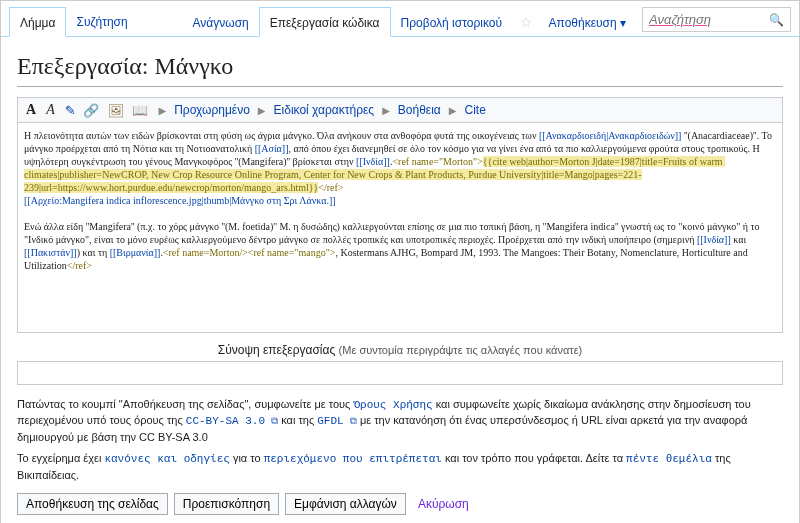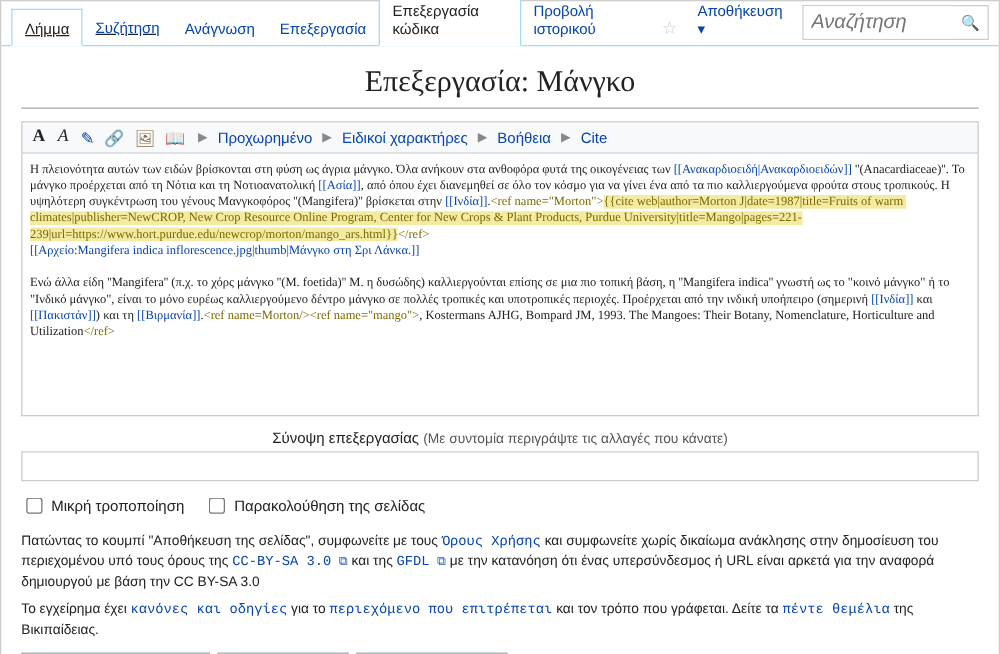--- a/index.html
+++ b/index.html
@@ -1,29 +1,29 @@
 <!DOCTYPE html>
 <html><head>
 <meta charset="utf-8">
 <style>
   * { box-sizing: border-box; }
   body { margin: 0; font-family: Arial, sans-serif; font-size: 12px; background: #fff; color: #222; }
   .container { width: 800px; border: 1px solid #ccc; }
   .topbar { display: flex; align-items: flex-end; border-bottom: 1px solid #a7d7f9; padding: 0 8px; height: 36px; position: relative; }
-  .topbar-left { display: flex; text-decoration: underline; }
+  .topbar-left { display: flex; }
   .topbar-right { display: flex; margin-left: auto; align-items: flex-end; }
   .tab { padding: 8px 10px 6px; color: #0645ad; cursor: pointer; font-size: 12px; }
   .tab.selected { border: 1px solid #a7d7f9; border-bottom: 1px solid #fff; margin-bottom: -1px; background: #fff; color: #222; }
   .star { padding: 6px 8px; color: #ccc; font-size: 14px; }
   .more { padding: 8px 8px 6px; color: #0645ad; font-size: 12px; }
   .search-wrap { display: flex; align-items: center; border: 1px solid #ccc; background: #fff; margin: 4px 0 4px 8px; }
-  .search-wrap input { border: 0; padding: 4px 6px; width: 120px; font-size: 16px; outline: none; font-style: italic; color: #ec4899; }
+  .search-wrap input { border: 0; padding: 4px 6px; width: 120px; font-size: 13px; outline: none; font-style: italic; color: #ec4899; text-decoration: underline; }
   .search-wrap .mag { padding: 0 6px; color: #888; font-size: 12px; }
   .page { padding: 10px 16px 16px; }
-  h1 { font-family: Georgia, 'Times New Roman', serif; font-weight: normal; font-size: 24px; margin: 6px 0 10px; border-bottom: 1px solid #aaa; padding-bottom: 6px; text-align: center; }
+  h1 { font-family: Georgia, 'Times New Roman', serif; font-weight: normal; font-size: 24px; margin: 6px 0 10px; border-bottom: 1px solid #aaa; padding-bottom: 6px; }
   .toolbar { border: 1px solid #c8ccd1; background: #f8f9fa; padding: 4px 6px; display: flex; align-items: center; gap: 6px; font-size: 12px; }
   .toolbar .group { display: flex; align-items: center; gap: 4px; }
   .toolbar .sep { color: #888; padding: 0 2px; font-size: 10px; }
   .toolbar a { color: #0645ad; text-decoration: none; }
   .tool-icon { display: inline-block; padding: 0 2px; font-size: 13px; }
   .bold { font-weight: bold; font-family: 'Times New Roman', serif; font-size: 14px; }
   .italic { font-style: italic; font-family: 'Times New Roman', serif; font-size: 14px; }
   .editor { width: 100%; border: 1px solid #c8ccd1; border-top: 0; font-family: Liberation Serif, serif; font-size: 10px; line-height: 1.3; padding: 6px; background: #fff; white-space: pre-wrap; word-wrap: break-word; height: 210px; overflow-y: scroll; }
   .editor .link { color: #0645ad; }
   .editor .tpl { background: #f3eba3; color: #7d6a00; }
@@ -45,21 +45,20 @@
 <body>
 
 <div class="container">
   <div class="topbar">
     <div class="topbar-left">
       <div class="tab selected">Λήμμα</div>
       <div class="tab">Συζήτηση</div>
     </div>
     <div class="topbar-right">
       <div class="tab">Ανάγνωση</div>
-      <div class="tab">Επεξεργασία</div>
       <div class="tab selected">Επεξεργασία κώδικα</div>
       <div class="tab">Προβολή ιστορικού</div>
       <div class="star">☆</div>
       <div class="more"><span>Αποθήκευση</span> ▾</div>
       <div class="search-wrap">
         <input type="text" placeholder="Αναζήτηση" style="">
         <span class="mag">🔍</span>
       </div>
     </div>
   </div>
@@ -94,30 +93,20 @@
 
 
 </div>
 
     <div class="summary-label">
       <span>Σύνοψη επεξεργασίας</span>
       <span class="hint">(Με συντομία περιγράψτε τις αλλαγές που κάνατε)</span>
     </div>
     <input class="summary-input" type="text" style="">
 
-    <div class="checks">
-      <label>
-        <input type="checkbox" style="">
-        <span>Μικρή τροποποίηση</span>
-      </label>
-      <label>
-        <input type="checkbox" style="">
-        <span>Παρακολούθηση της σελίδας</span>
-      </label>
-    </div>
 
     <div class="legal">
       <div>
         <span>Πατώντας το κουμπί "Αποθήκευση της σελίδας", συμφωνείτε με τους </span><a>Όρους Χρήσης</a><span> και συμφωνείτε χωρίς δικαίωμα ανάκλησης στην δημοσίευση του περιεχομένου υπό τους όρους της </span><a class="ext"><span>CC-BY-SA 3.0</span><span class="extico"> ⧉</span></a><span> και της </span><a class="ext"><span>GFDL</span><span class="extico"> ⧉</span></a><span> με την κατανόηση ότι ένας υπερσύνδεσμος ή URL είναι αρκετά για την αναφορά δημιουργού με βάση την CC BY-SA 3.0</span>
       </div>
       <div style="margin-top:6px;">
         <span>Το εγχείρημα έχει </span><a>κανόνες και οδηγίες</a><span> για το </span><a>περιεχόμενο που επιτρέπεται</a><span> και τον τρόπο που γράφεται. Δείτε τα </span><a>πέντε θεμέλια</a><span> της Βικιπαίδειας.</span>
       </div>
     </div>
 

